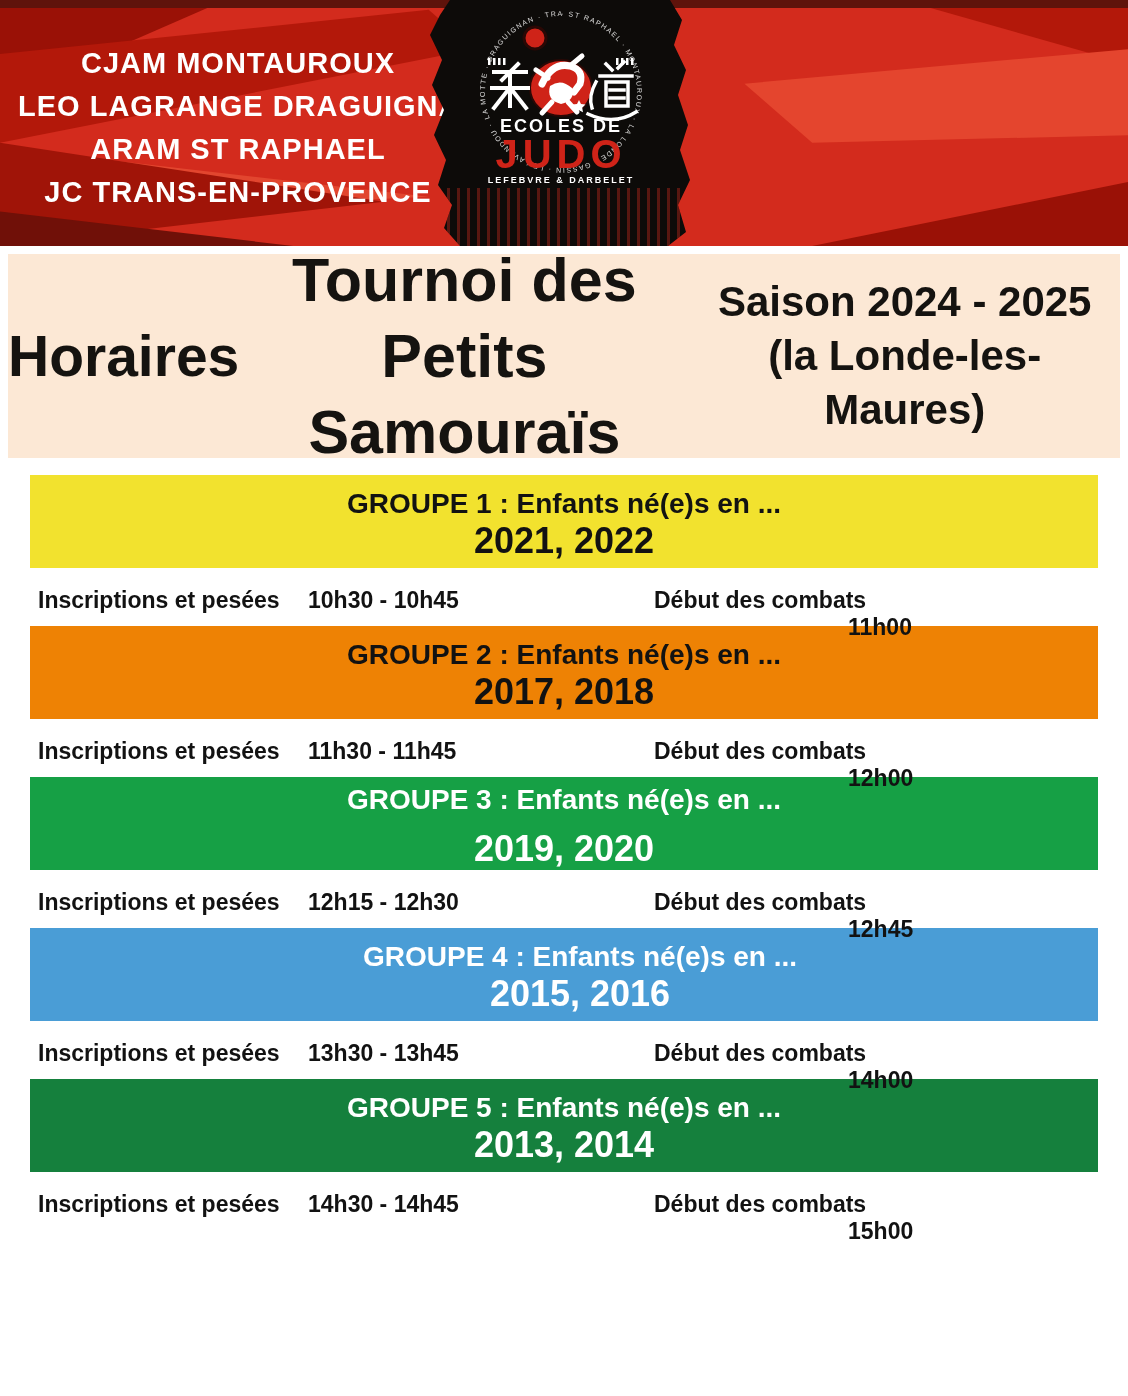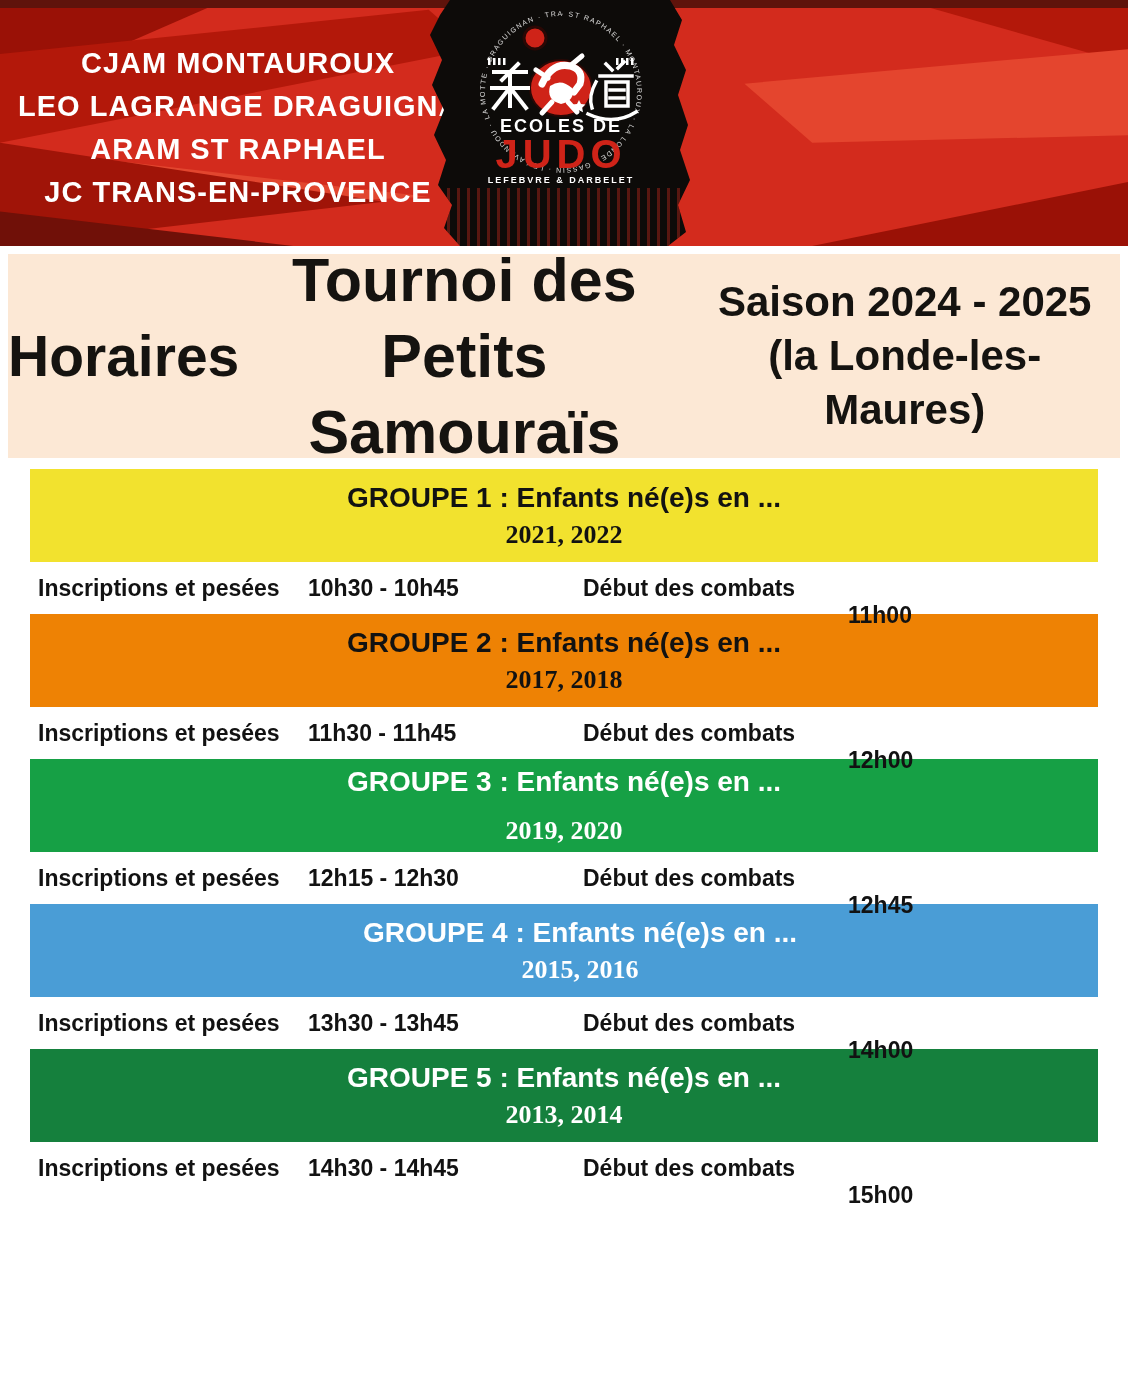--- a/index.html
+++ b/index.html
@@ -39,29 +39,29 @@
   .title-block{position:absolute;top:254px;left:8px;width:1112px;height:204px;background:#fce8d5;
     display:flex;align-items:center;justify-content:center;
     font-family:Liberation Sans, sans-serif;color:#151310;text-align:center;}
   .title-l1{font-size:57px;font-weight:bold;line-height:68px;}
   .title-l2{font-size:61px;font-weight:bold;line-height:76px;}
   .title-l3{font-size:42px;font-weight:bold;line-height:54px;}
 
   
   .groups{position:absolute;top:469px;left:0;width:1128px;}
   .group{height:145px;}
-  .bar{margin:0 30px;height:93px;display:flex;flex-direction:column;
+  .bar{margin:6px 30px;height:93px;display:flex;flex-direction:column;
     align-items:center;justify-content:center;text-align:center;}
   .bar .heading{font-size:28px;font-weight:bold;line-height:37px;white-space:nowrap;}
-  .bar .years{font-size:26px;font-weight:bold;line-height:37px;white-space:nowrap;font-family:Liberation Serif, serif;}
+  .bar .years{font-size:36px;font-weight:bold;line-height:37px;white-space:nowrap;}
   .info{position:relative;height:52px;color:#121212;font-weight:bold;font-size:23px;}
   .info span{position:absolute;top:50%;transform:translateY(-50%);white-space:nowrap;}
   .info .lbl1{left:38px;}
   .info .t1{left:308px;}
-  .info .lbl2{left:583px;}
+  .info .lbl2{left:654px;}
   .info .t2{left:848px;margin-top:27px;}
 </style>
 </head>
 <body>
 
 <div class="page">
 
   <div class="banner" style="background: rgb(211, 43, 29);">
     <div class="shape sh-a"></div>
     <div class="shape sh-b"></div>

